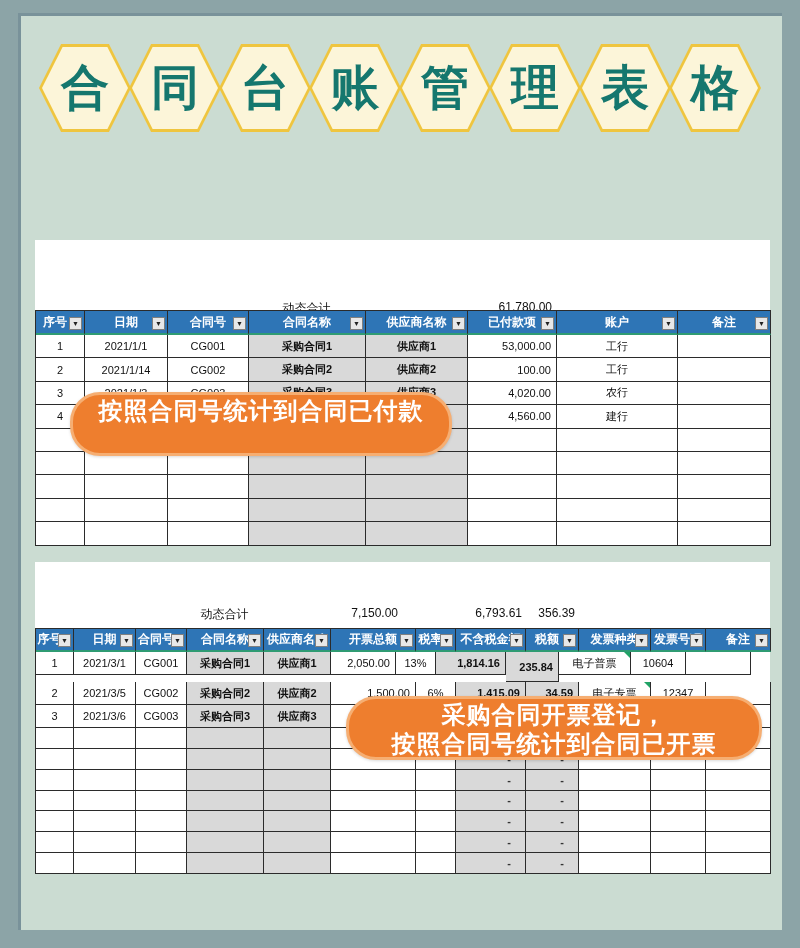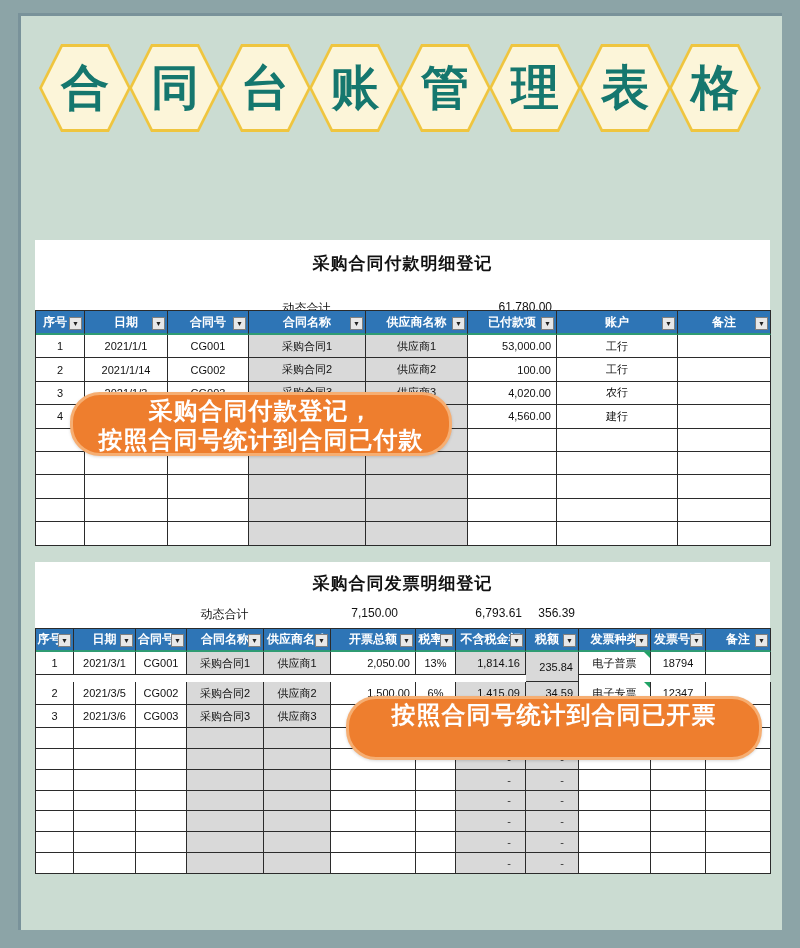--- a/index.html
+++ b/index.html
@@ -53,21 +53,21 @@
     position:relative;box-sizing:border-box;flex:0 0 auto;
     border-right:1px solid #2b2b2b;border-bottom:1px solid #2b2b2b;
     font-size:11px;color:#111;background:#fff;
     display:flex;align-items:center;justify-content:center;
     white-space:nowrap;overflow:hidden;
   }
   .gcell.hdr{
     background:#2e75b6;color:#fff;font-weight:bold;font-size:12px;
     border-bottom:2px solid #2f9b73;
   }
-  .gcell.gray{background:#d9d9d9;}
+  .gcell.gray{background:#d9d9d9;font-weight:bold;}
   .gcell.num{justify-content:flex-end;padding-right:5px;}
   .gcell.dash{justify-content:flex-end;padding-right:14px;color:#333;}
   .filter-btn{
     position:absolute;right:2px;bottom:3px;width:13px;height:13px;
     background:#e8e8e8;border:1px solid #7f7f7f;box-sizing:border-box;
     display:flex;align-items:center;justify-content:center;
     font-size:7px;color:#222;line-height:1;
   }
   .tri-green{
     position:absolute;top:0;right:0;width:0;height:0;
@@ -124,21 +124,20 @@
       </div>
     </div>
     <div class="hex">
       <div class="hex-in">
         <span class="hex-char">格</span>
       </div>
     </div>
   </div>
 
 <div class="sheet" id="sheet1" style="top:240px;height:305px;">
-  <div class="sheet-title" style="top:12px;">采购合同付款明细登记</div>
   <span class="sum-label" style="left:213px;top:60px;width:117px;">动态合计</span>
   <span class="sum-val" style="left:412px;top:60px;width:105px;">61,780.00</span>
   <div class="grid" id="grid1" style="top: 70px; width: 735px;">
       <div class="grow">
         <div class="gcell hdr" style="width: 49px; height: 24px;">
           <span style="margin-right: 10px;">序号</span>
           <span class="filter-btn">▼</span>
         </div>
         <div class="gcell hdr" style="width: 83px; height: 24px;">
           <span>日期</span>
@@ -256,21 +255,20 @@
         <div class="gcell gray" style="width: 117px; height: 23.4px;"></div>
         <div class="gcell gray" style="width: 102px; height: 23.4px;"></div>
         <div class="gcell" style="width: 89px; height: 23.4px;"></div>
         <div class="gcell" style="width: 121px; height: 23.4px;"></div>
         <div class="gcell" style="width: 93px; height: 23.4px;"></div>
       </div>
     </div>
 </div>
 
 <div class="sheet" id="sheet2" style="top:562px;height:304px;">
-  <div class="sheet-title" style="top:10px;">采购合同发票明细登记</div>
   <span class="sum-label" style="left:151px;top:44px;width:77px;">动态合计</span>
   <span class="sum-val" style="left:295px;top:44px;width:68px;">7,150.00</span>
   <span class="sum-val" style="left:420px;top:44px;width:67px;">6,793.61</span>
   <span class="sum-val" style="left:490px;top:44px;width:50px;">356.39</span>
   <div class="grid" id="grid2" style="top: 66px; width: 735px;">
       <div class="grow">
         <div class="gcell hdr" style="width: 38px; height: 23px;">
           <span style="margin-right: 10px;">序号</span>
           <span class="filter-btn">▼</span>
         </div>
@@ -318,26 +316,26 @@
           <span>备注</span>
           <span class="filter-btn">▼</span>
         </div>
       </div>
       <div class="grow">
         <div class="gcell" style="width: 38px; height: 23px;">1</div>
         <div class="gcell" style="width: 62px; height: 23px;">2021/3/1</div>
         <div class="gcell" style="width: 51px; height: 23px;">CG001</div>
         <div class="gcell gray" style="width: 77px; height: 23px;">采购合同1</div>
         <div class="gcell gray" style="width: 67px; height: 23px;">供应商1</div>
-        <div class="gcell num" style="width: 85px; height: 23px;">2,050.00</div>
+        <div class="gcell num" style="width: 65px; height: 23px;">2,050.00</div>
         <div class="gcell" style="width: 40px; height: 23px;">13%</div>
         <div class="gcell gray num" style="width: 70px; height: 23px; text-align: right;">1,814.16</div>
         <div class="gcell gray num" style="width: 53px; height: 30px;">235.84</div>
         <div class="gcell" style="width: 72px; height: 23px;">电子普票<span class="tri-green"></span></div>
-        <div class="gcell" style="width: 55px; height: 23px;">18794</div>
+        <div class="gcell" style="width: 55px; height: 23px;">10604</div>
         <div class="gcell" style="width: 65px; height: 23px;"></div>
       </div>
       <div class="grow">
         <div class="gcell" style="width: 38px; height: 23px;">2</div>
         <div class="gcell" style="width: 62px; height: 23px; text-align: center;">2021/3/5</div>
         <div class="gcell" style="width: 51px; height: 23px;">CG002</div>
         <div class="gcell gray" style="width: 77px; height: 23px;">采购合同2</div>
         <div class="gcell gray" style="width: 67px; height: 23px;">供应商2</div>
         <div class="gcell num" style="width: 85px; height: 23px;">1,500.00</div>
         <div class="gcell" style="width: 40px; height: 23px;">6%</div>
@@ -456,18 +454,18 @@
         <div class="gcell gray dash" style="width: 70px; height: 20.85px;">-</div>
         <div class="gcell gray dash" style="width: 53px; height: 20.85px;">-</div>
         <div class="gcell" style="width: 72px; height: 20.85px;"></div>
         <div class="gcell" style="width: 55px; height: 20.85px;"></div>
         <div class="gcell" style="width: 65px; height: 20.85px;"></div>
       </div>
     </div>
 </div>
 
 <div class="callout" style="left:70px;top:392px;width:382px;height:64px;">
-  <div>采购合同付款登记，</div>
   <div>按照合同号统计到合同已付款</div>
 </div>
 <div class="callout" style="left:346px;top:696px;width:416px;height:64px;">
+  <div>采购合同开票登记，</div>
   <div>按照合同号统计到合同已开票</div>
 </div>
 
 </body></html>

